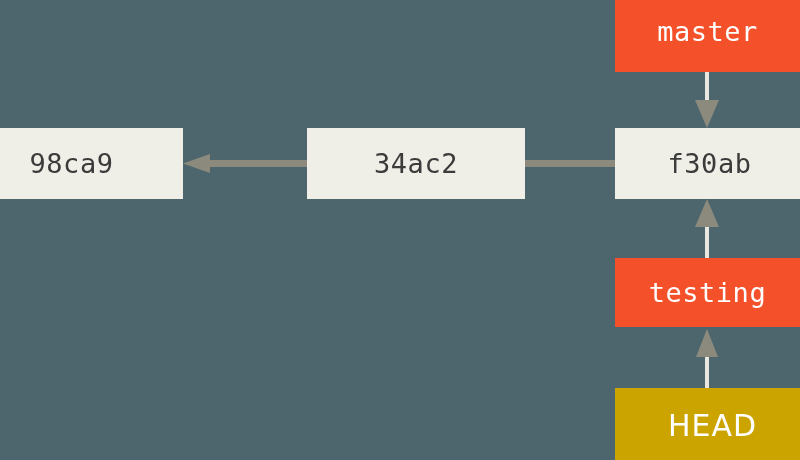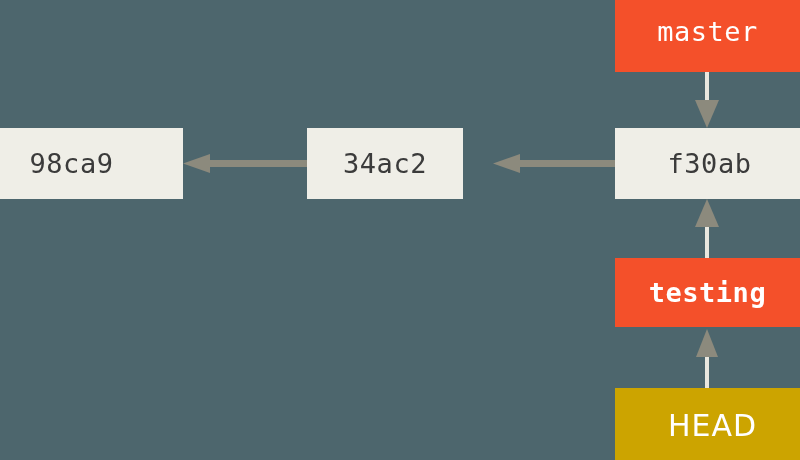--- a/index.html
+++ b/index.html
@@ -86,33 +86,33 @@
     <g>
       <rect x="705" y="355" width="4" height="33" fill="#e9e7df"></rect>
       <polygon points="707,329 696,357 718,357" fill="#8c8a7d"></polygon>
     </g>
   </svg>
 
   <div class="node commit-node clip-left" style="left:-40px; top:128px; width:223px; height:71px;">
     <span>98ca9</span>
   </div>
 
-  <div class="node commit-node" style="left:307px; top:128px; width:156px; height:71px;">
+  <div class="node commit-node" style="left:307px; top:128px; width:218px; height:71px;">
     <span>34ac2</span>
   </div>
 
   <div class="node commit-node clip-right" style="left:615px; top:128px; width:225px; height:71px;">
     <span style="margin-right:36px;">f30ab</span>
   </div>
 
   <div class="node branch-node clip-right" style="left:615px; top:-10px; width:225px; height:82px;">
     <span style="margin-right:40px; ">master</span>
   </div>
 
   <div class="node branch-node clip-right" style="left:615px; top:258px; width:225px; height:69px;">
-    <span style="margin-right:40px;font-weight:bold;">testing</span>
+    <span style="margin-right:40px;">testing</span>
   </div>
 
   <div class="node head-node clip-right" style="left:615px; top:388px; width:225px; height:82px;">
     <span style="margin-right:40px; margin-bottom:8px;margin-left:10px;">HEAD</span>
   </div>
 
 </div>
 
 </body></html>

